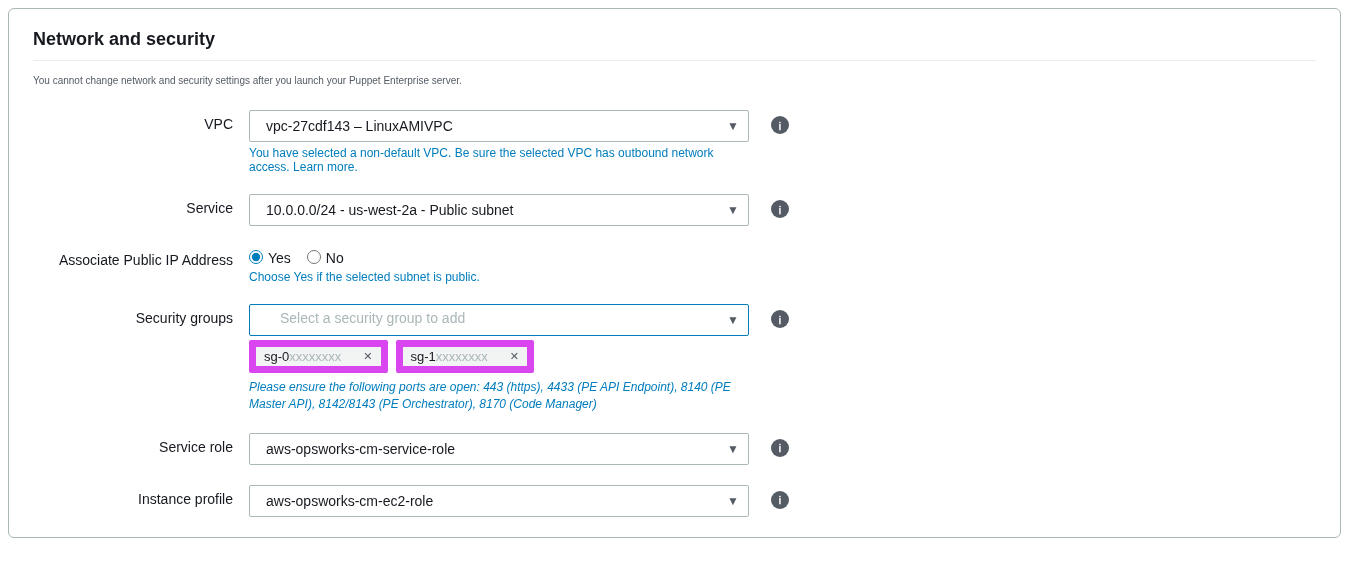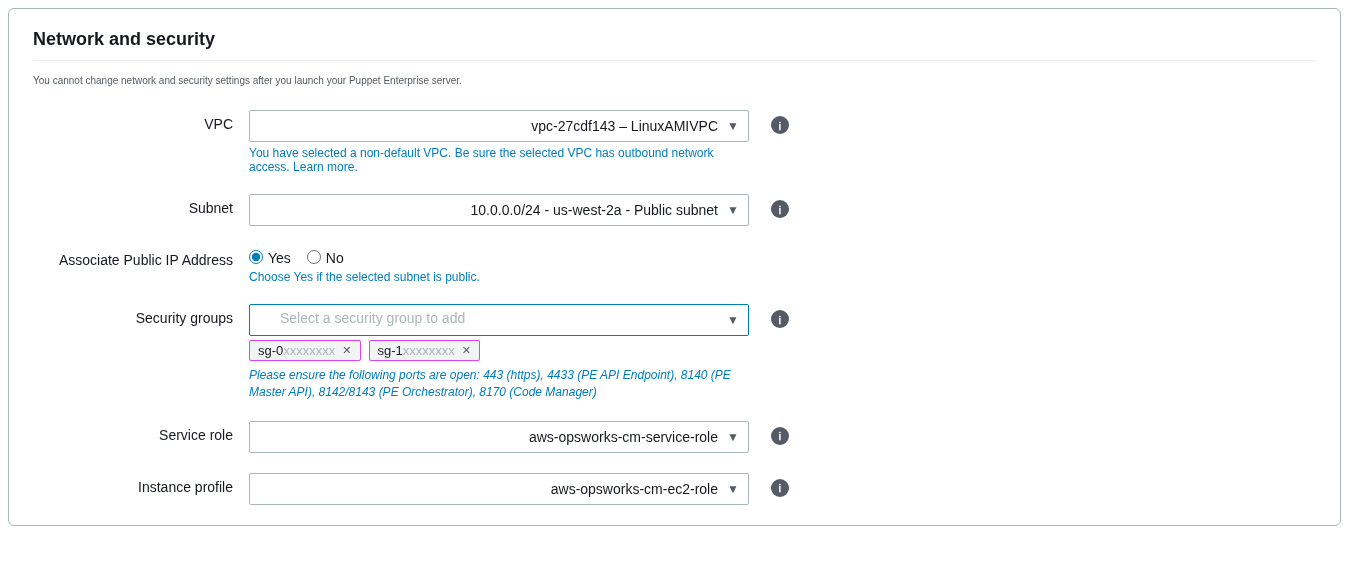--- a/index.html
+++ b/index.html
@@ -57,30 +57,29 @@
       max-width: 500px;
     }
     .select-wrapper {
       position: relative;
       display: inline-block;
       width: 100%;
     }
     .form-select {
       width: 100%;
       height: 32px;
-      padding: 4px 30px 4px 10px;
+      padding: 4px 30px 4px 16px;
       border: 1px solid #aab7b8;
       border-radius: 2px;
       background: #fff;
       font-size: 14px;
       color: #16191f;
       appearance: none;
       -webkit-appearance: none;
       cursor: pointer;
-      text-align: right;
     }
     .select-arrow {
       position: absolute;
       right: 10px;
       top: 50%;
       transform: translateY(-50%);
       pointer-events: none;
       color: #545b64;
       font-size: 12px;
     }
@@ -135,23 +134,23 @@
     }
     .tags-row {
       display: flex;
       flex-wrap: wrap;
       gap: 8px;
       margin-top: 8px;
     }
     .tag-badge {
       display: flex;
       align-items: center;
-      gap: 5px;
+      gap: 20px;
       background: #f2f3f3;
-      border: 1px solid #d946ef;
+      border: 7px solid #d946ef;
       border-radius: 2px;
       padding: 2px 8px;
       font-size: 13px;
       color: #16191f;
     }
     .tag-remove {
       cursor: pointer;
       color: #545b64;
       font-size: 11px;
       margin-left: 2px;
@@ -184,21 +183,21 @@
         </div>
         <div class="hint-text">
           <span>You have selected a non-default VPC. Be sure the selected VPC has outbound network access.</span>
           <a href="#">Learn more.</a>
         </div>
       </div>
       <div class="info-icon">ℹ</div>
     </div>
 
     <div class="form-row">
-      <div class="form-label">Subnet</div>
+      <div class="form-label">Service</div>
       <div class="form-control-wrap">
         <div class="select-wrapper">
           <select class="form-select"><option value="subnet">10.0.0.0/24 - us-west-2a - Public subnet</option></select>
           <span class="select-arrow">▼</span>
         </div>
       </div>
       <div class="info-icon">ℹ</div>
     </div>
 
     <div class="form-row">

